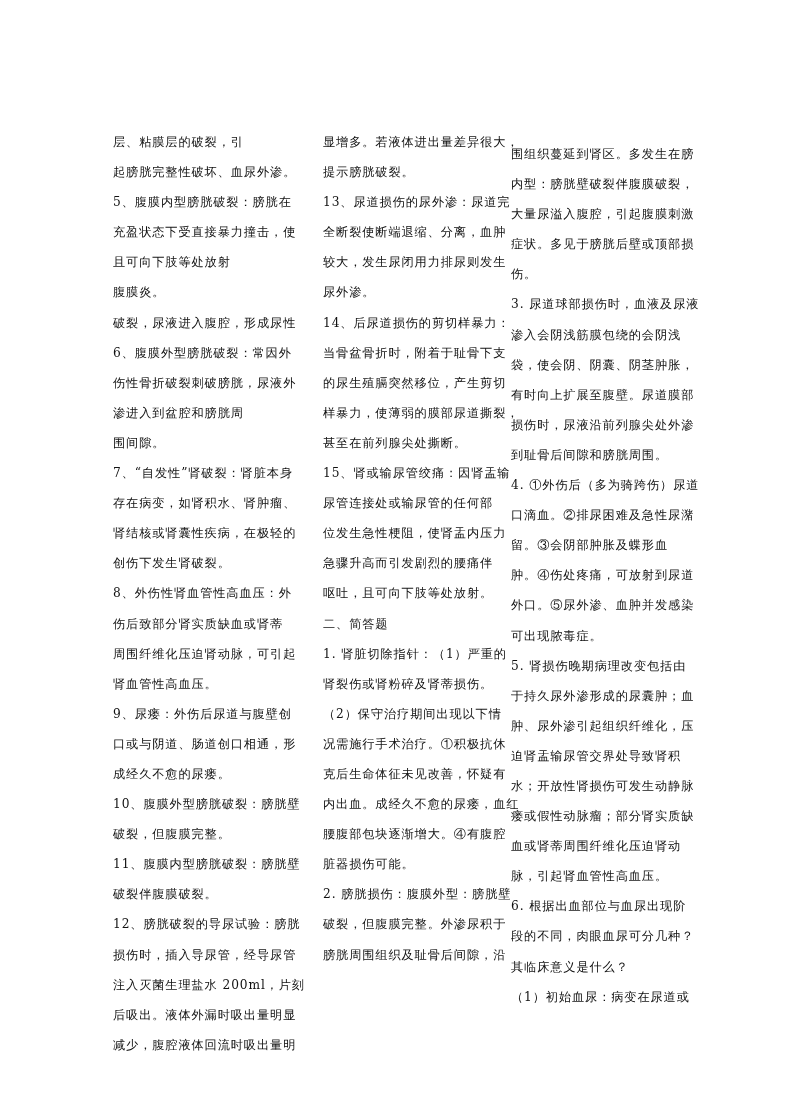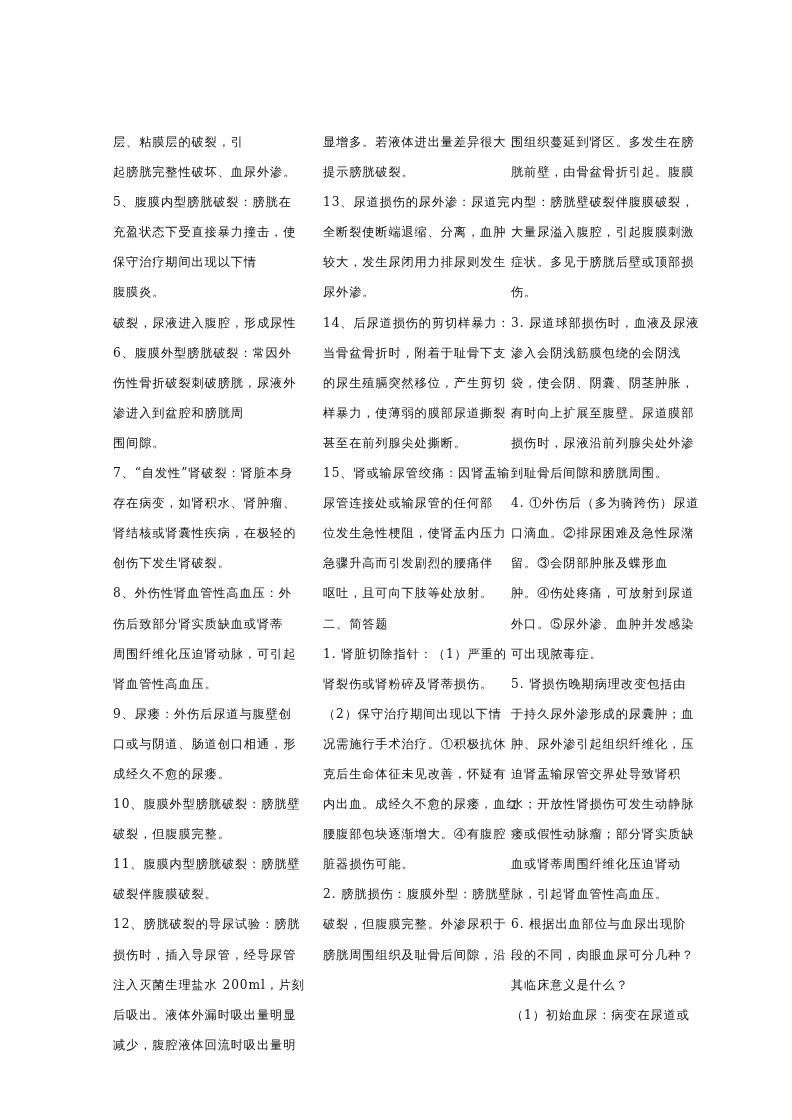--- a/index.html
+++ b/index.html
@@ -6,32 +6,32 @@
   body { width: 792px; height: 1120px; position: relative; overflow: hidden; }
   .page { position: absolute; left: 0; top: 12px; width: 792px; height: 1120px; background: #fff; }
   .col {
     position: absolute; top: 115px; width: 172px;
     font-family: "DejaVu Serif", "Liberation Serif", serif;
     font-size: 12.2px; color: #111; line-height: 30.1px;
   }
   .col p { margin: 0; padding: 0; white-space: nowrap; letter-spacing: 0.9px; }
   #col1 { left: 113px; }
   #col2 { left: 312px; margin-left: 11px; }
-  #col3 { left: 511px; }
+  #col3 { left: 511px; margin-top: 12px; }
 </style>
 </head>
 <body>
 
 <div class="page">
   <div class="col" id="col1">
       <p>层、粘膜层的破裂，引</p>
       <p>起膀胱完整性破坏、血尿外渗。</p>
       <p>5、腹膜内型膀胱破裂：膀胱在</p>
       <p>充盈状态下受直接暴力撞击，使</p>
-      <p>保守治疗期间出现以下情</p>
+      <p>且可向下肢等处放射</p>
       <p>腹膜炎。</p>
       <p>破裂，尿液进入腹腔，形成尿性</p>
       <p>6、腹膜外型膀胱破裂：常因外</p>
       <p>伤性骨折破裂刺破膀胱，尿液外</p>
       <p>渗进入到盆腔和膀胱周</p>
       <p>围间隙。</p>
       <p>7、“自发性”肾破裂：肾脏本身</p>
       <p>存在病变，如肾积水、肾肿瘤、</p>
       <p>肾结核或肾囊性疾病，在极轻的</p>
       <p>创伤下发生肾破裂。</p>
@@ -77,21 +77,20 @@
       <p>克后生命体征未见改善，怀疑有</p>
       <p>内出血。成经久不愈的尿瘘，血红</p>
       <p>腰腹部包块逐渐增大。④有腹腔</p>
       <p>脏器损伤可能。</p>
       <p>2. 膀胱损伤：腹膜外型：膀胱壁</p>
       <p>破裂，但腹膜完整。外渗尿积于</p>
       <p>膀胱周围组织及耻骨后间隙，沿</p>
     </div>
   <div class="col" id="col3">
       <p>围组织蔓延到肾区。多发生在膀</p>
-      <p>胱前壁，由骨盆骨折引起。腹膜</p>
       <p>内型：膀胱壁破裂伴腹膜破裂，</p>
       <p>大量尿溢入腹腔，引起腹膜刺激</p>
       <p>症状。多见于膀胱后壁或顶部损</p>
       <p>伤。</p>
       <p>3. 尿道球部损伤时，血液及尿液</p>
       <p>渗入会阴浅筋膜包绕的会阴浅</p>
       <p>袋，使会阴、阴囊、阴茎肿胀，</p>
       <p>有时向上扩展至腹壁。尿道膜部</p>
       <p>损伤时，尿液沿前列腺尖处外渗</p>
       <p>到耻骨后间隙和膀胱周围。</p>

